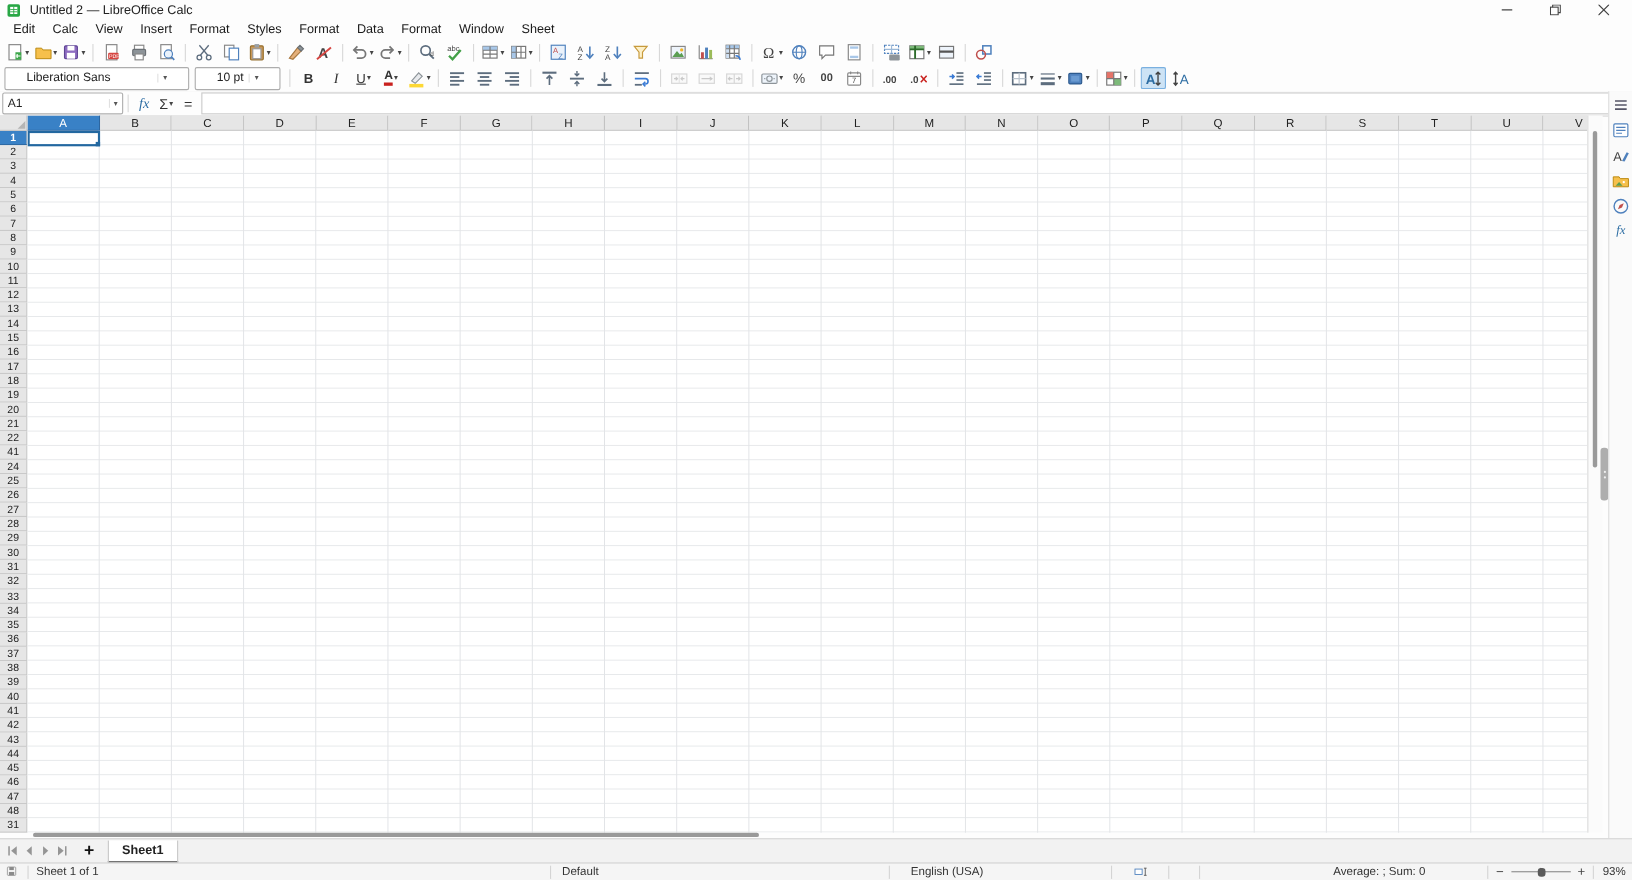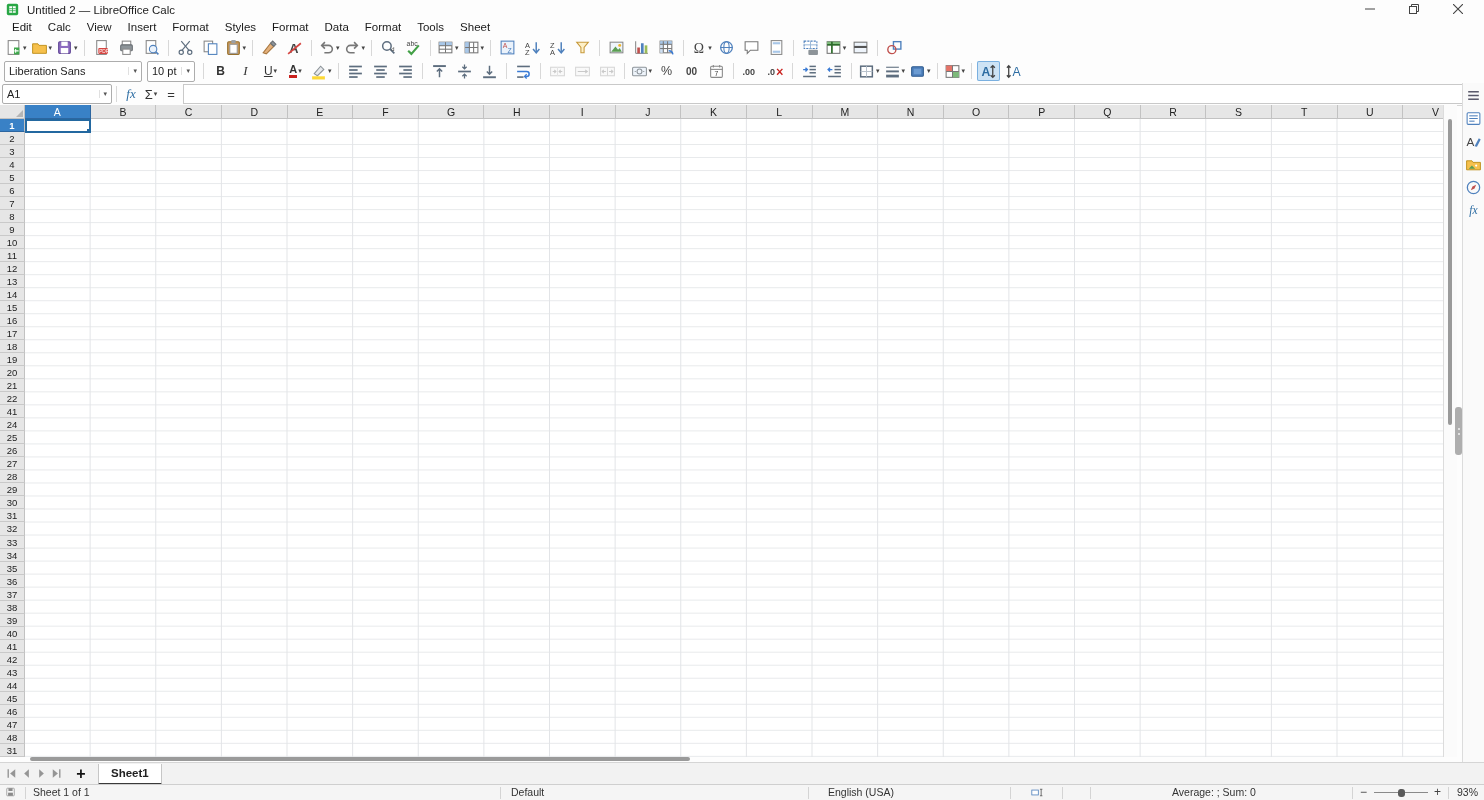--- a/index.html
+++ b/index.html
@@ -20,21 +20,21 @@
   
   .toolbar{display:flex;align-items:center;background:#fdfdfd;padding:0 4px;gap:2px}
   #toolbar-standard{left:0;top:36px;width:1484px;height:23px}
   #toolbar-format{left:0;top:59px;width:1484px;height:24px;border-bottom:1px solid #ececec}
   .tbtn{height:20px;min-width:21px;padding:0 1px;display:flex;align-items:center;justify-content:center;border-radius:2px}
   .tbtn.active{background:#cde3f5;box-shadow:inset 0 0 0 1px #7ab0e0}
   .tbtn.disabled{opacity:.38;filter:grayscale(.9)}
   .sep{width:1px;height:16px;background:#d8d8d8;margin:0 3px;flex:none}
   .dd{font-size:7px;color:#444;margin-left:1px}
   .combo{height:19px;background:#fff;border:1px solid #adadad;border-radius:2px;display:flex;
-    align-items:center;font-size:11px;padding:0 4px;color:#222;margin-right:3px}
+    align-items:center;font-size:11px;padding:0 19px;color:#222;margin-right:3px}
   .combo .arrow{margin-left:auto;padding-left:4px;color:#555;font-size:7px;border-left:1px solid #e0e0e0}
   .combo.font-name{width:128px}
   .combo.font-size{width:38px}
 
   
   #formulabar{left:0;top:83px;width:1484px;height:22px;background:#fdfdfd;display:flex;align-items:center;
     padding:0 2px;border-bottom:1px solid #d6d6d6}
   #name-box{width:100px;height:18px;background:#fff;border:1px solid #adadad;border-radius:2px;display:flex;align-items:center;font-size:11px;padding:0 4px}
   #name-box .arrow{margin-left:auto;color:#555;font-size:7px;border-left:1px solid #e0e0e0;padding-left:3px}
   .fbtn{width:20px;height:20px;display:flex;align-items:center;justify-content:center;border-radius:2px}
@@ -134,21 +134,21 @@
   <div id="menubar" class="abs">
       <div class="menu-item">Edit</div>
       <div class="menu-item">Calc</div>
       <div class="menu-item">View</div>
       <div class="menu-item">Insert</div>
       <div class="menu-item">Format</div>
       <div class="menu-item">Styles</div>
       <div class="menu-item">Format</div>
       <div class="menu-item">Data</div>
       <div class="menu-item">Format</div>
-      <div class="menu-item">Tools</div>
+      <div class="menu-item">Window</div>
       <div class="menu-item">Sheet</div>
     </div>
 
   <div id="toolbar-standard" class="abs toolbar">
       <div class="tbtn">
         <span style="display: flex;">
           <svg viewBox="0 0 16 16" width="17" height="17">
             <rect x="3" y="1.5" width="10" height="13" fill="#fff" stroke="#888"></rect>
             <path d="M8.5 8 h5 v6.5 h-5 z" fill="#3fa84c"></path>
             <path d="M10 9.5 v3.5 M8.8 11.2 h4" stroke="#fff" stroke-width="1"></path>
@@ -951,21 +951,21 @@
     <span class="sitem" style="left:828px">English (USA)</span>
     <span class="sdiv" style="left:1010px"></span>
     <span class="sitem" style="left:1030px;top:1px">
       <svg width="15" height="13" viewBox="0 0 16 16">
           <rect x="1" y="5" width="8" height="6" fill="#fff" stroke="#4f81bd"></rect>
           <path d="M12.5 4 v8 M11 4 h3 M11 12 h3" stroke="#555" stroke-width="1" fill="none"></path>
         </svg>
     </span>
     <span class="sdiv" style="left:1062px"></span>
     <span class="sdiv" style="left:1090px"></span>
-    <span class="sitem" style="left:1172px">Average: ; Sum: 0</span>
+    <span class="sitem" style="left:1212px">Average: ; Sum: 0</span>
     <span class="sdiv" style="left:1352px"></span>
     <span class="zbtn" style="left:1360px">−</span>
     <span id="zoom-track"></span>
     <span id="zoom-tick"></span>
     <span id="zoom-thumb"></span>
     <span class="zbtn" style="left:1434px">+</span>
     <span class="sdiv" style="left:1448px"></span>
     <span class="sitem" style="left:1457px">93%</span>
   </div>
 

